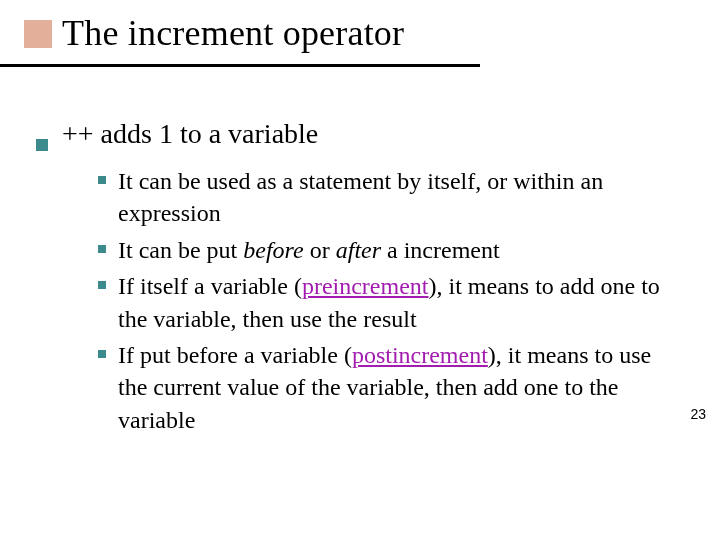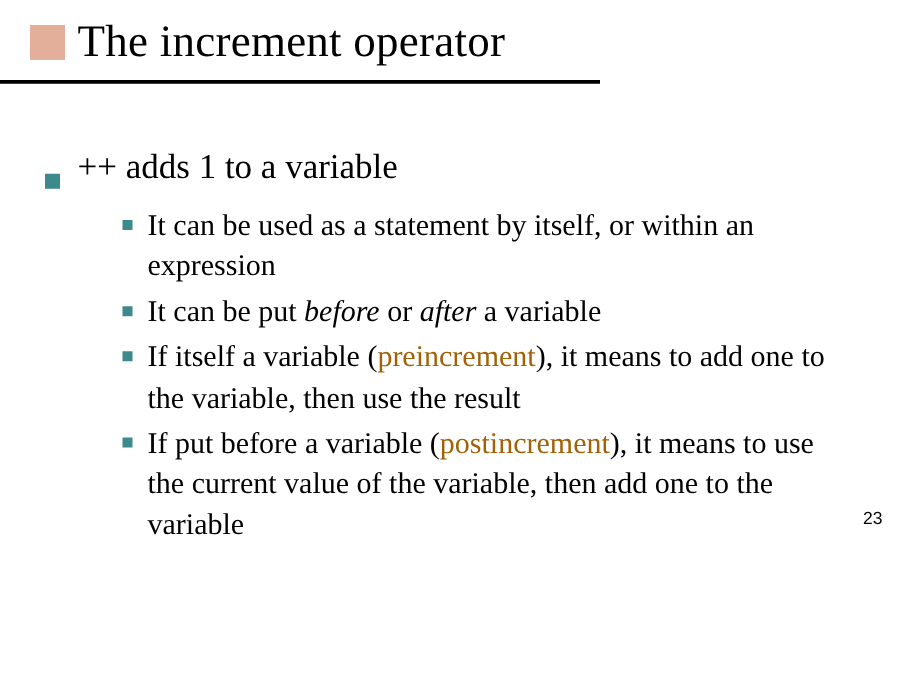--- a/index.html
+++ b/index.html
@@ -11,21 +11,21 @@
   .title-underline { position: absolute; left: 0; top: 64px; height: 3px; width: 480px; background: #000; }
   .body { position: absolute; left: 36px; top: 116px; right: 50px; }
   .level1 { display: flex; align-items: flex-end; margin-bottom: 14px; }
   .sq1 { width: 12px; height: 12px; background: #3C8A8C; margin-top: 10px; margin-right: 14px; flex-shrink: 0; }
   .t1 { font-size: 28px; line-height: 1.25; }
   .level2-wrap { margin-left: 62px; margin-top: 8px; }
   .level2 { display: flex; align-items: flex-start; margin-bottom: 4px; }
   .sq2 { width: 8px; height: 8px; background: #3C8A8C; margin-top: 11px; margin-right: 12px; flex-shrink: 0; }
   .t2 { font-size: 24px; line-height: 1.35; }
   .t2 em { }
-  .redu { color: #a16207; }
+  .redu { color: #a21caf; text-decoration: underline; }
   .page-number { position: absolute; right: 14px; bottom: 10px; font-family: Arial, Helvetica, sans-serif; font-size: 14px; color: #000; }
 </style>
 </head>
 <body>
 
 <div class="slide">
   <div class="title-row">
     <div class="title-bullet"></div>
     <div class="title-text">The increment operator</div>
   </div>
@@ -39,21 +39,21 @@
 
     <div class="level2-wrap">
 
       <div class="level2">
         <div class="sq2"></div>
         <div class="t2"><span>It can be used as a statement by itself, or within an expression</span></div>
       </div>
 
       <div class="level2">
         <div class="sq2"></div>
-        <div class="t2"><span>It can be put </span><em>before</em><span> or </span><em>after</em><span> a variable</span></div>
+        <div class="t2"><span>It can be put </span><em>before</em><span> or </span><em>after</em><span> a increment</span></div>
       </div>
 
       <div class="level2">
         <div class="sq2"></div>
         <div class="t2"><span>If itself a variable (</span><span class="redu">preincrement</span><span>), it means to add one to the variable, then use the result</span></div>
       </div>
 
       <div class="level2">
         <div class="sq2"></div>
         <div class="t2"><span>If put before a variable (</span><span class="redu">postincrement</span><span>), it means to use the current value of the variable, then add one to the variable</span></div>

